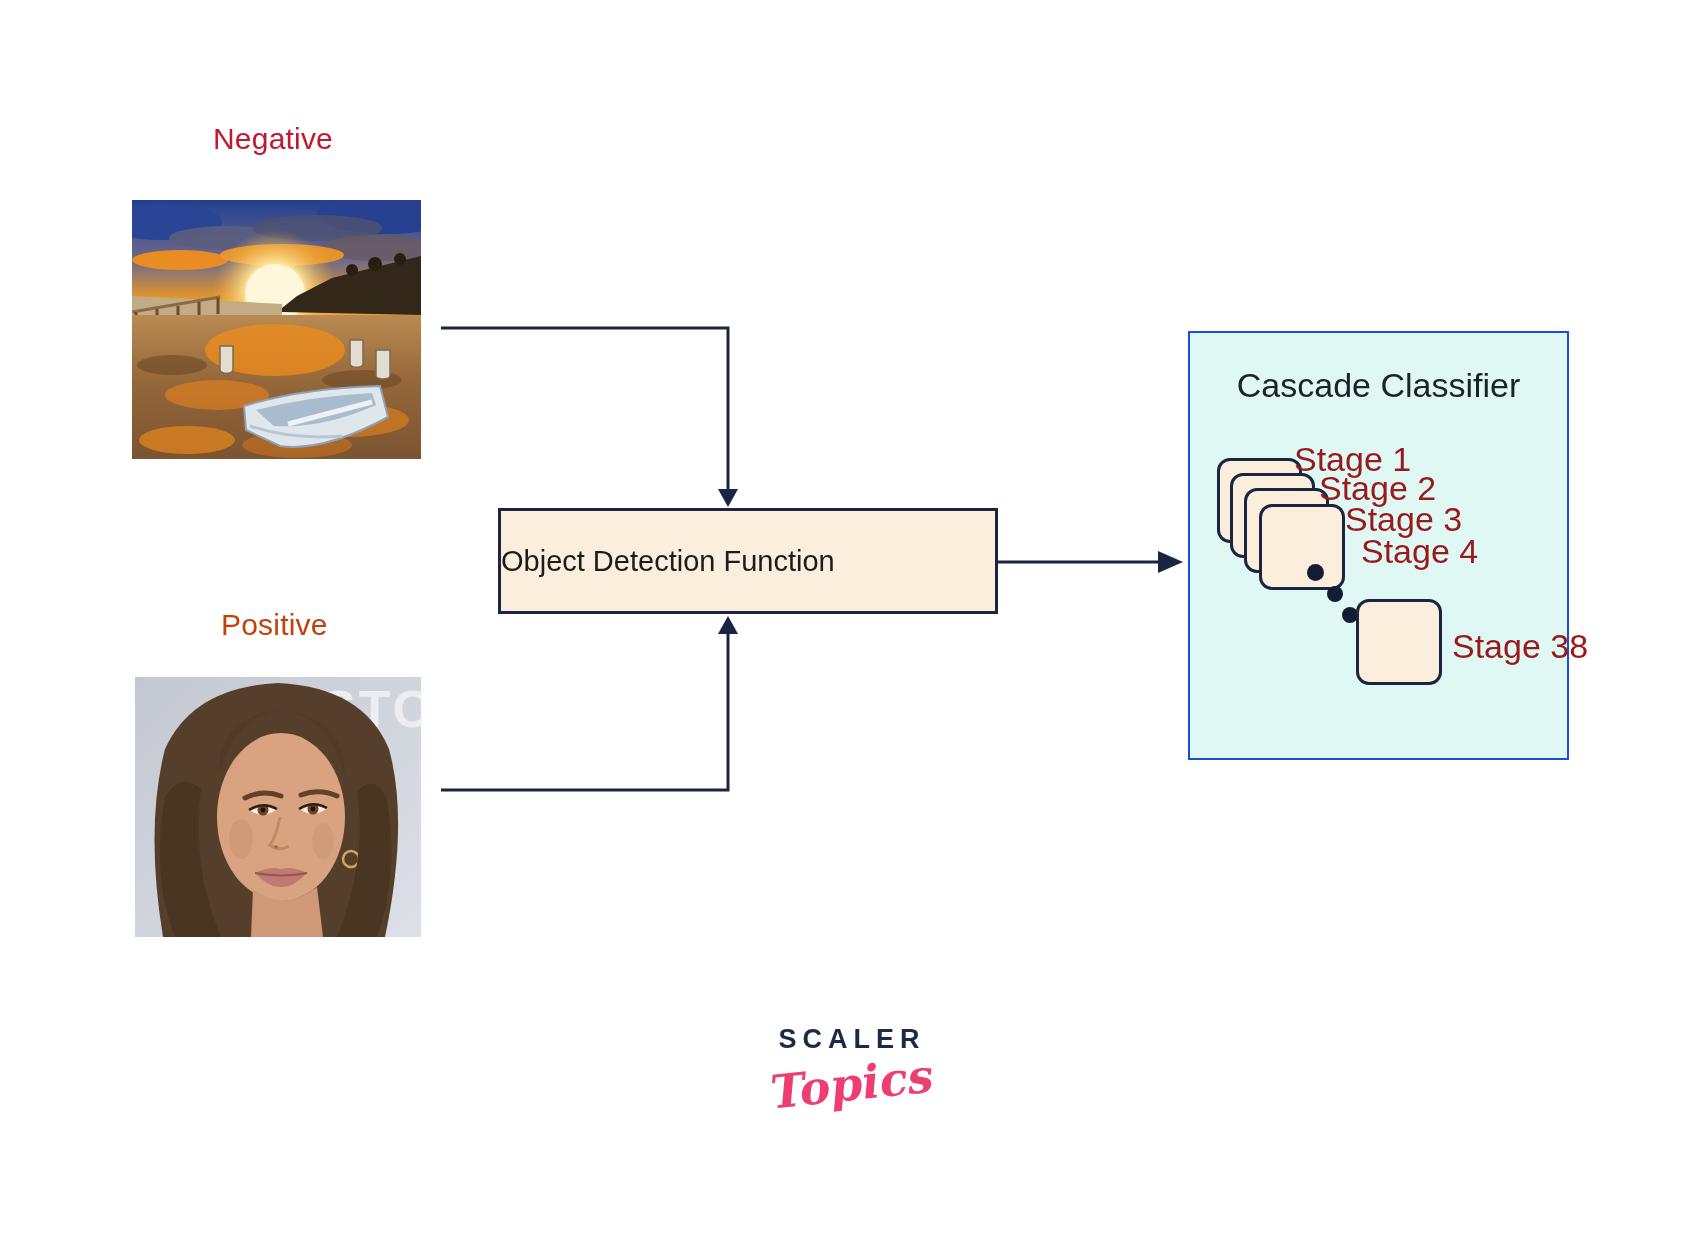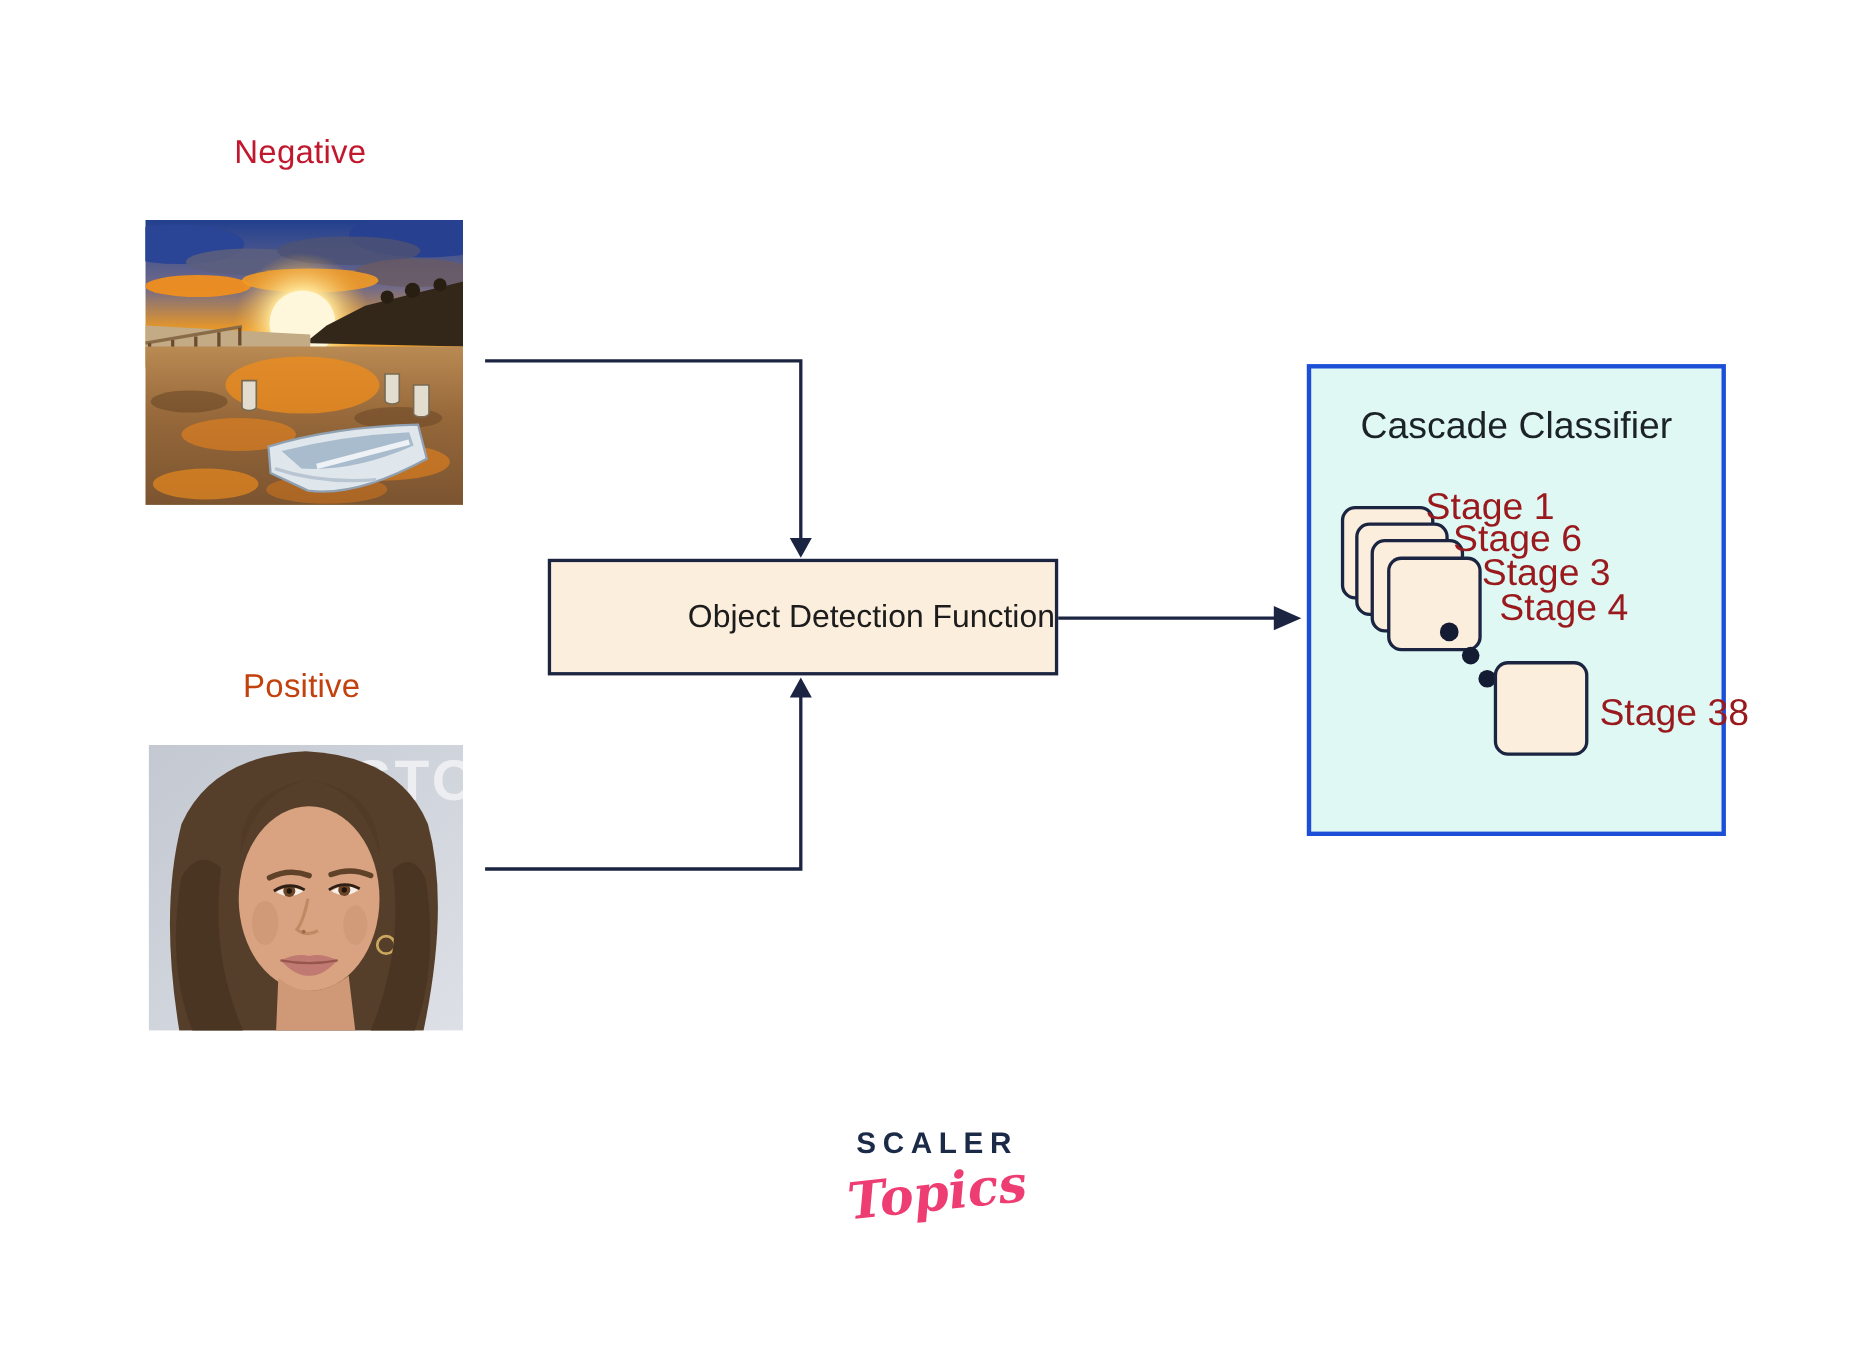--- a/index.html
+++ b/index.html
@@ -18,30 +18,30 @@
   .sample-img{overflow:hidden;}
   .img-negative{left:132px;top:200px;width:289px;height:259px;}
   .img-positive{left:135px;top:677px;width:286px;height:260px;}
   .sample-img svg{display:block;}
 
   
   .arrows{left:0;top:0;width:1700px;height:1244px;pointer-events:none;}
 
   
   .detector-box{
-    left:498px;top:508px;width:464px;height:106px;
+    left:498px;top:508px;width:500px;height:106px;
     background:#FBEEDC;border:3px solid #1B2440;box-sizing:border-box;
-    display:flex;align-items:center;justify-content:flex-end;
+    display:flex;align-items:center;justify-content:flex-start;
   }
   .detector-box span{font-size:29px;color:#1c1c1c;}
 
   
   .classifier-box{
     left:1188px;top:331px;width:381px;height:429px;
-    background:#DFF8F4;border:4px solid #1d4ed8;box-sizing:border-box;
+    background:#DFF8F4;border:2px solid #1d4ed8;box-sizing:border-box;
   }
   .classifier-title{
     position:absolute;left:0;top:33px;width:100%;text-align:center;
     font-size:34px;color:#1B2228;
   }
   .stage-card{
     position:absolute;width:85px;height:85px;background:#FBEEDC;
     border:3px solid #1B2440;border-radius:13px;box-sizing:border-box;
   }
   .card-1{left:27px;top:125px;}
@@ -203,21 +203,21 @@
     <div class="stage-card card-3"></div>
     <div class="stage-card card-4"></div>
 
     <div class="dot dot-1"></div>
     <div class="dot dot-2"></div>
     <div class="dot dot-3"></div>
 
     <div class="stage-card card-38"></div>
 
     <div class="stage-label stage-1">Stage 1</div>
-    <div class="stage-label stage-2">Stage 6</div>
+    <div class="stage-label stage-2">Stage 2</div>
     <div class="stage-label stage-3">Stage 3</div>
     <div class="stage-label stage-4">Stage 4</div>
     <div class="stage-label stage-38">Stage 38</div>
   </div>
 
   <div class="abs logo">
     <div class="logo-brand">SCALER</div>
     <div class="logo-sub">Topics</div>
   </div>
 

